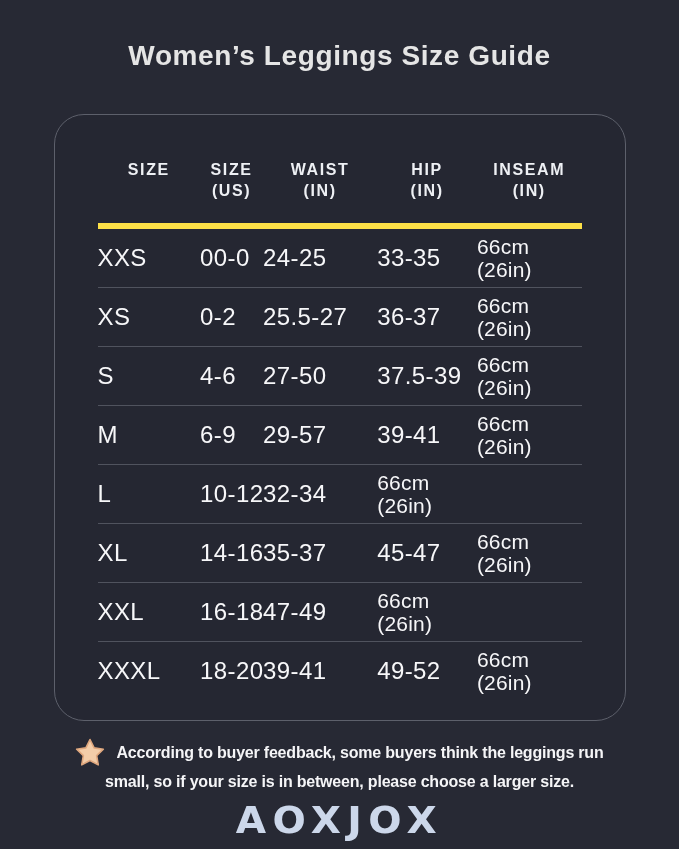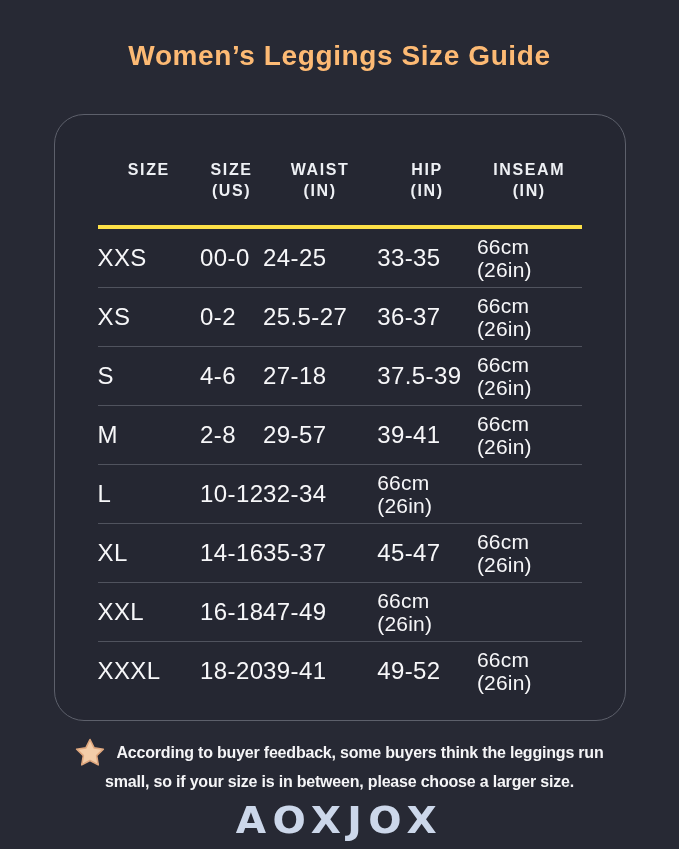--- a/index.html
+++ b/index.html
@@ -15,42 +15,42 @@
   .page {
     width: 679px;
     height: 849px;
     background: #272934;
     position: relative;
   }
   .title {
     margin: 0;
     padding-top: 40px;
     text-align: center;
-    color: #fdba74;
+    color: #e5e5e5;
     font-size: 28px;
     font-weight: 700;
     letter-spacing: 0.6px;
   }
   .card {
     box-sizing: border-box;
     width: 572px;
     height: 607px;
     margin: 42px auto 0 auto;
     border: 1px solid #5d606b;
     border-radius: 30px;
     background: #252732;
     padding: 0 43px;
   }
   .thead {
     height: 114px;
     box-sizing: border-box;
     padding-top: 44px;
     display: grid;
     grid-template-columns: 21.2% 13% 23.6% 20.6% 21.6%;
-    border-bottom: 4px solid #fde047;
+    border-bottom: 6px solid #fde047;
   }
   .th {
     text-align: center;
     color: #eef0f4;
     font-size: 16px;
     font-weight: 700;
     letter-spacing: 1.6px;
     line-height: 21px;
   }
   .th span { display: block; }
@@ -167,31 +167,31 @@
           <div class="td">36-37</div>
           <div class="td td-inseam">
             <span>66cm</span>
             <span>(26in)</span>
           </div>
         </div>
 
         <div class="trow">
           <div class="td">S</div>
           <div class="td">4-6</div>
-          <div class="td">27-18</div>
+          <div class="td">27-50</div>
           <div class="td">37.5-39</div>
           <div class="td td-inseam">
             <span>66cm</span>
             <span>(26in)</span>
           </div>
         </div>
 
         <div class="trow">
           <div class="td">M</div>
-          <div class="td">2-8</div>
+          <div class="td">6-9</div>
           <div class="td">29-57</div>
           <div class="td">39-41</div>
           <div class="td td-inseam">
             <span>66cm</span>
             <span>(26in)</span>
           </div>
         </div>
 
         <div class="trow">
           <div class="td">L</div>

